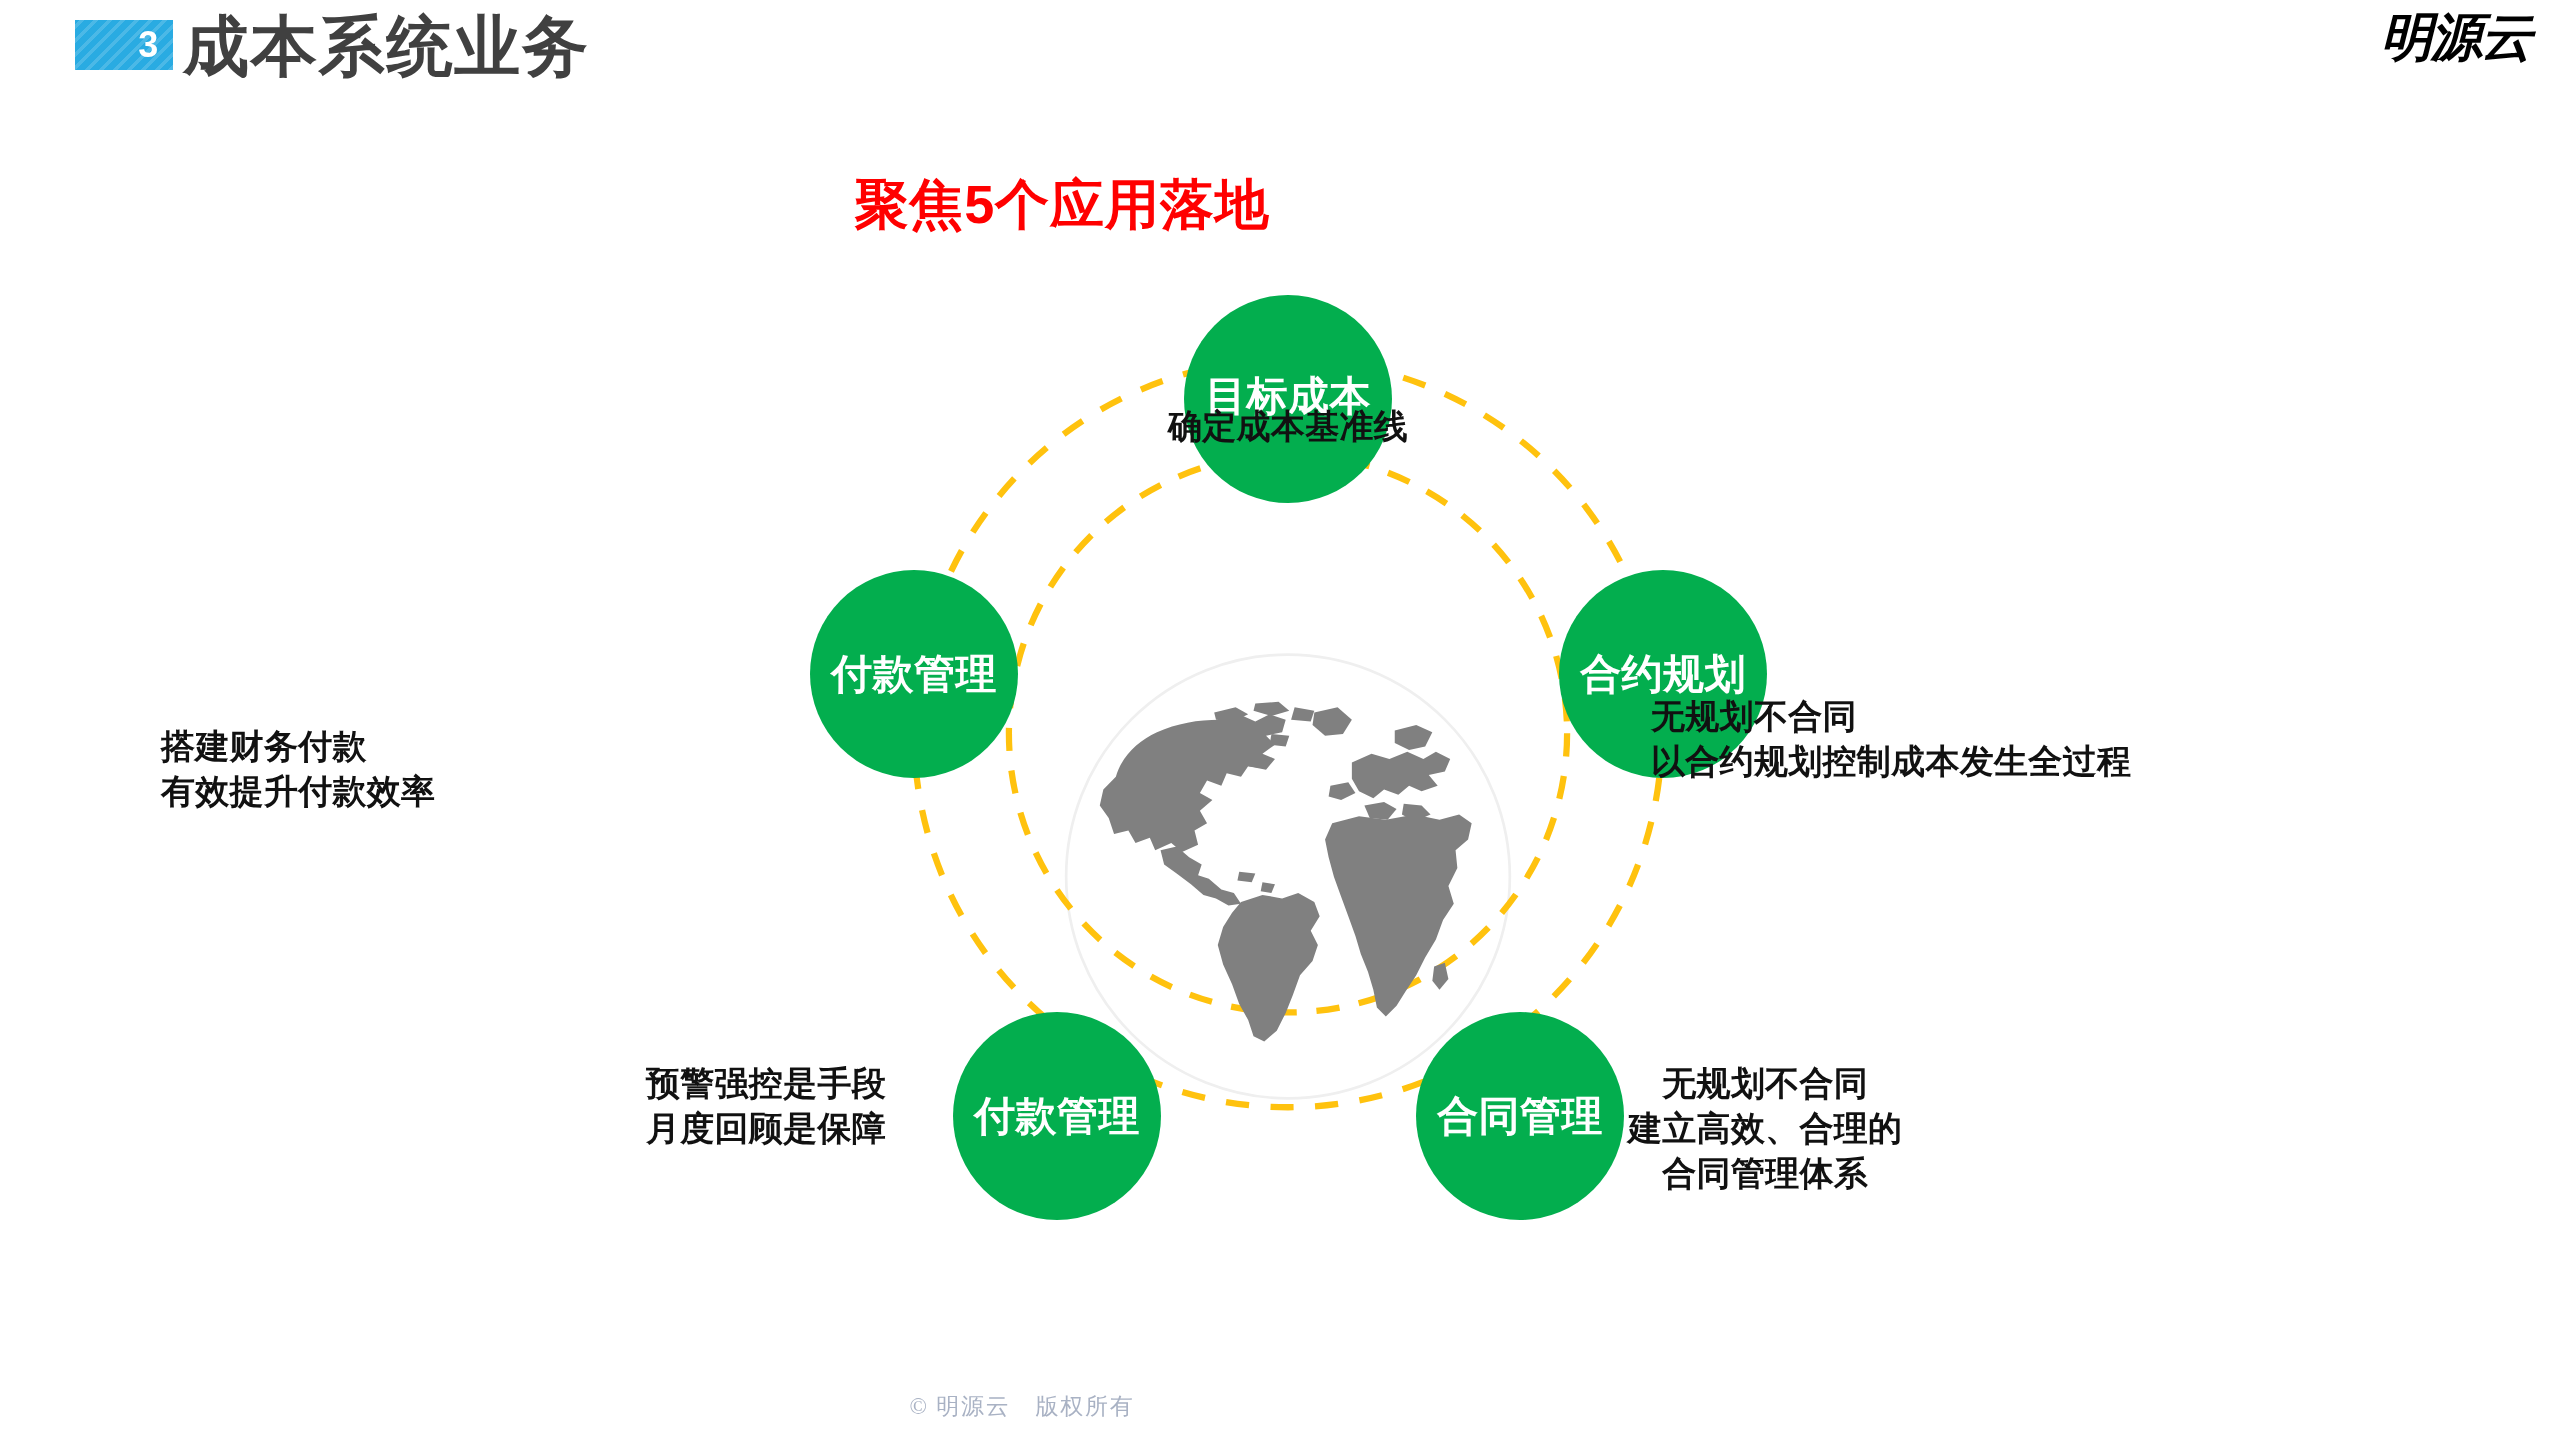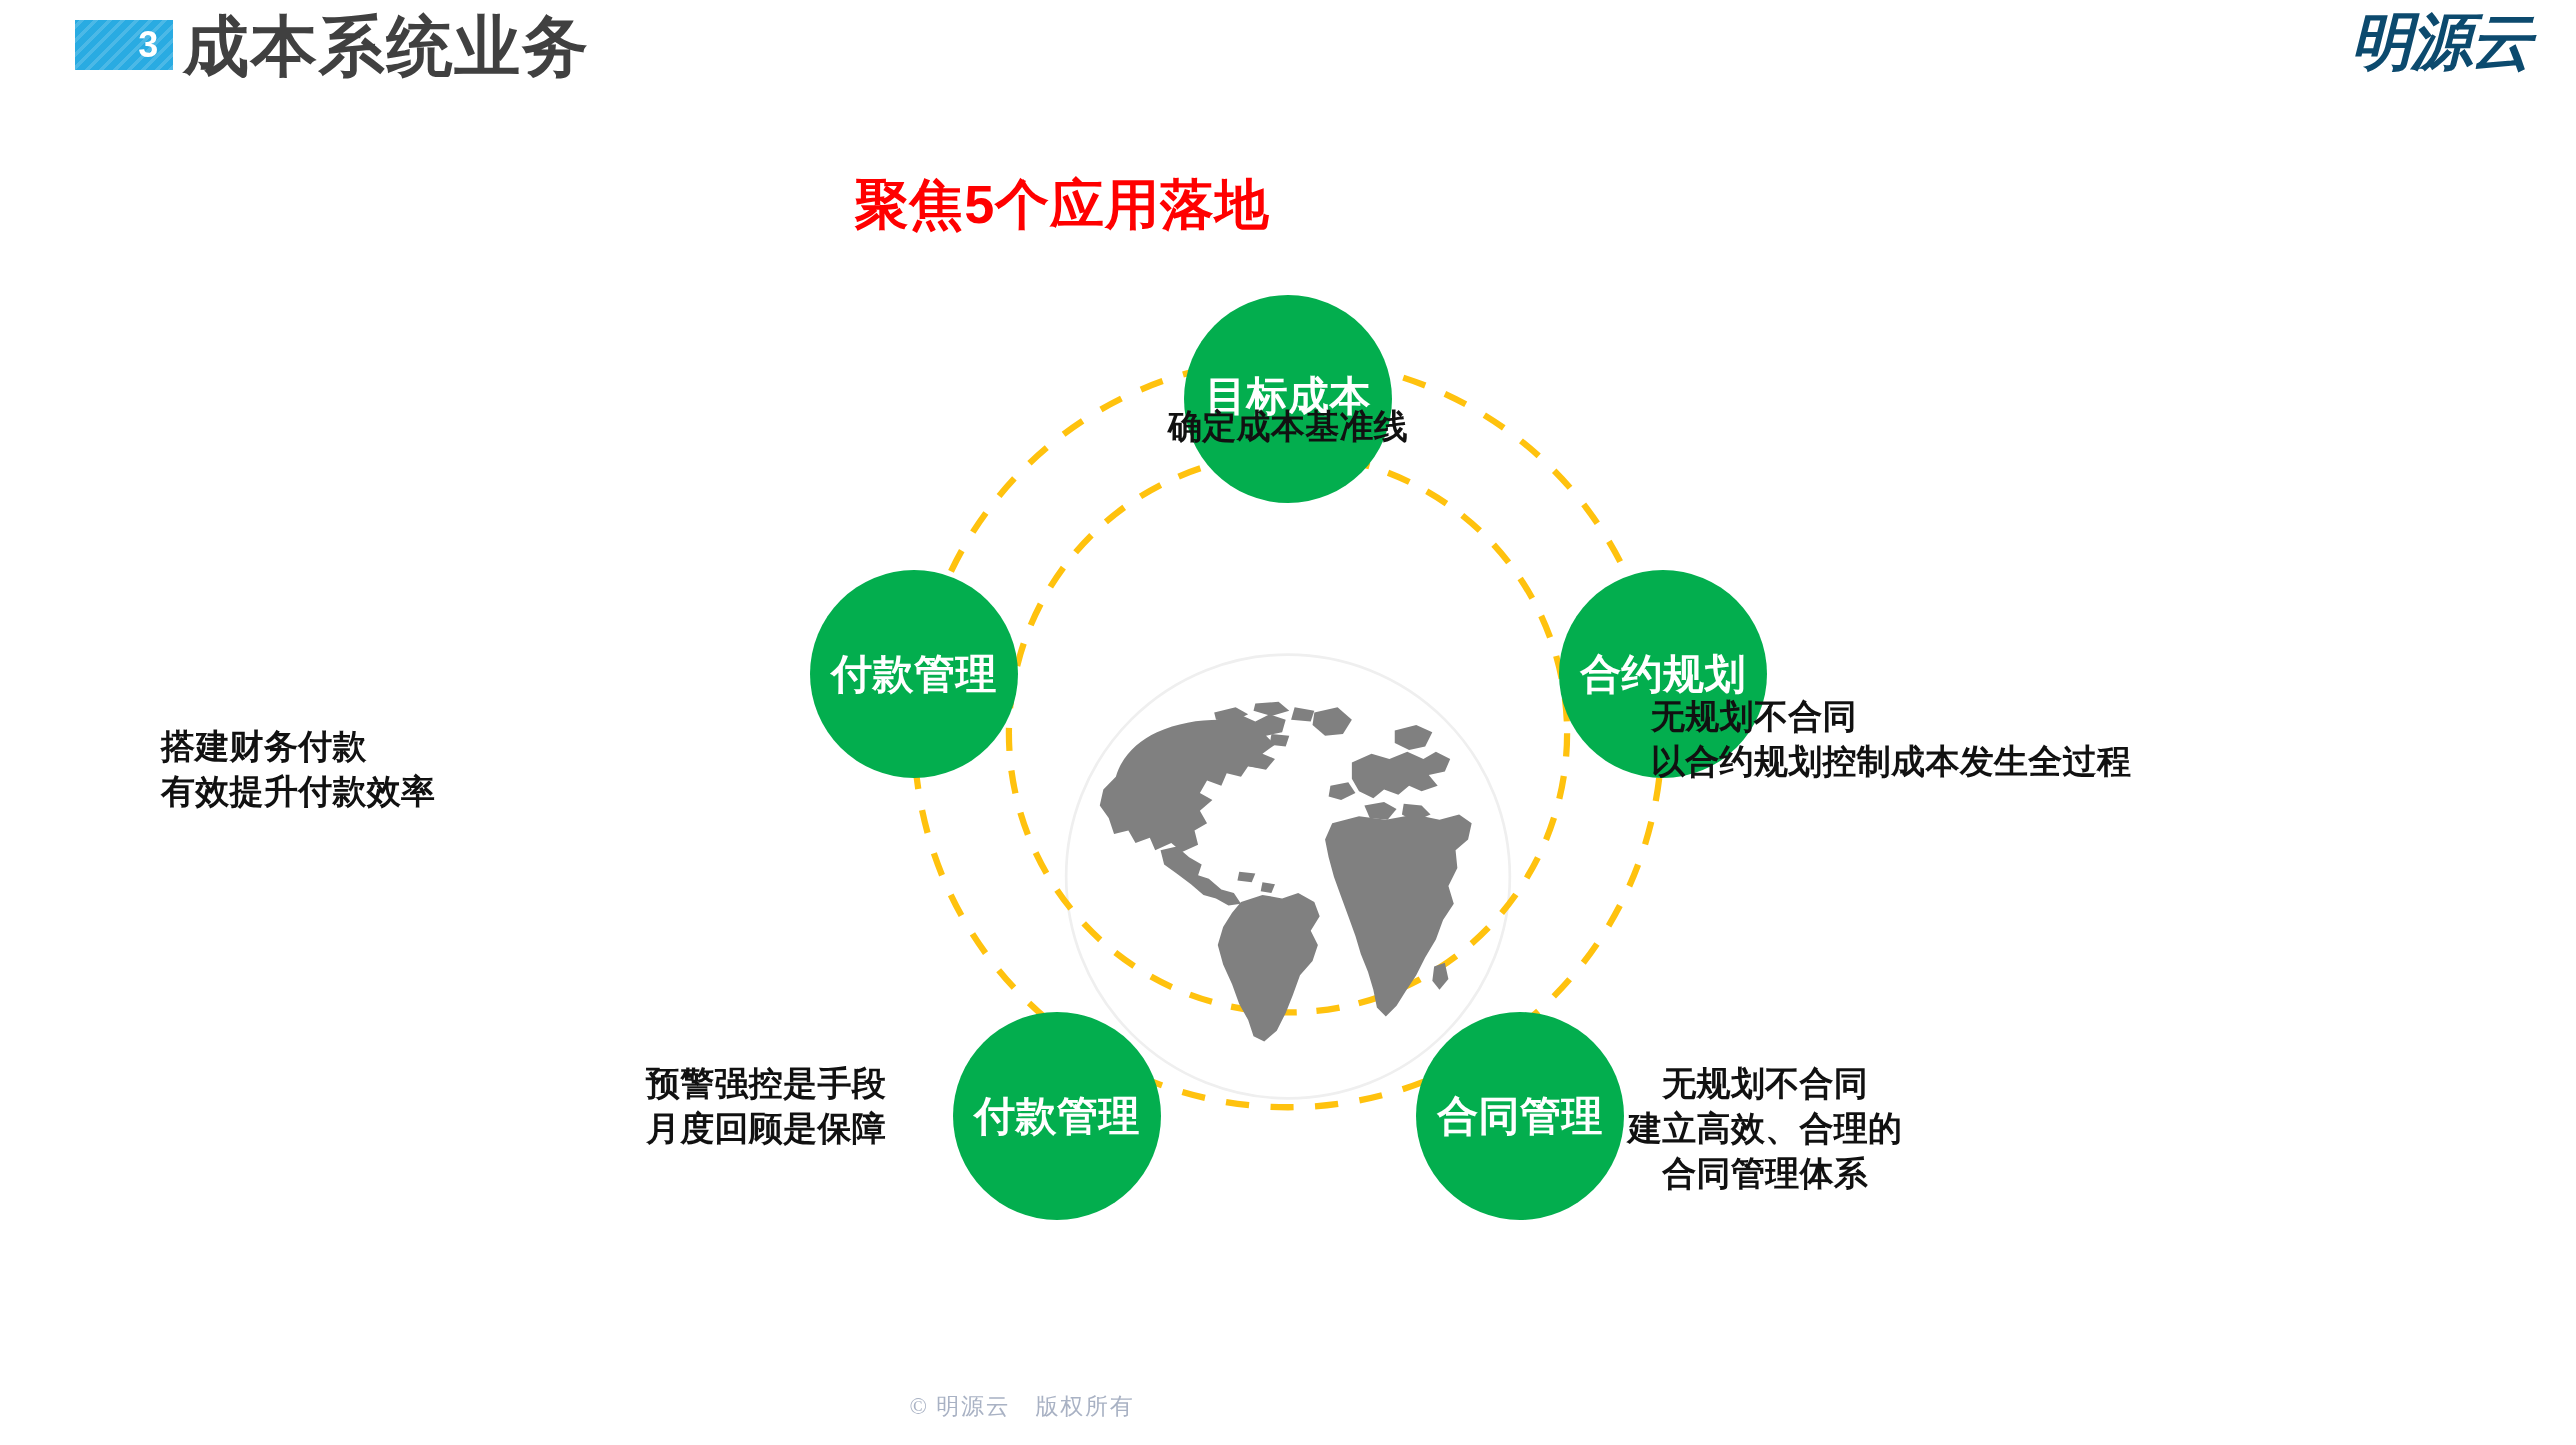--- a/index.html
+++ b/index.html
@@ -59,23 +59,23 @@
     line-height: 1.25;
     white-space: nowrap;
   }
   .brand-logo {
     position: absolute;
     right: 45px; top: 10.7px;
     display: flex;
     align-items: center;
   }
   .brand-logo-text {
-    font-size: 62px;
-    font-weight: bold;
-    color: #0c4a6e;
+    font-size: 52px;
+    font-weight: bold;
+    color: #000000;
     font-style: italic;
     letter-spacing: -1.8px;
     line-height: 1;
     font-family: "DejaVu Sans", "Liberation Sans", sans-serif;
   }
 
   
   .main-title {
     position: absolute;
     left: 0; top: 172px;

